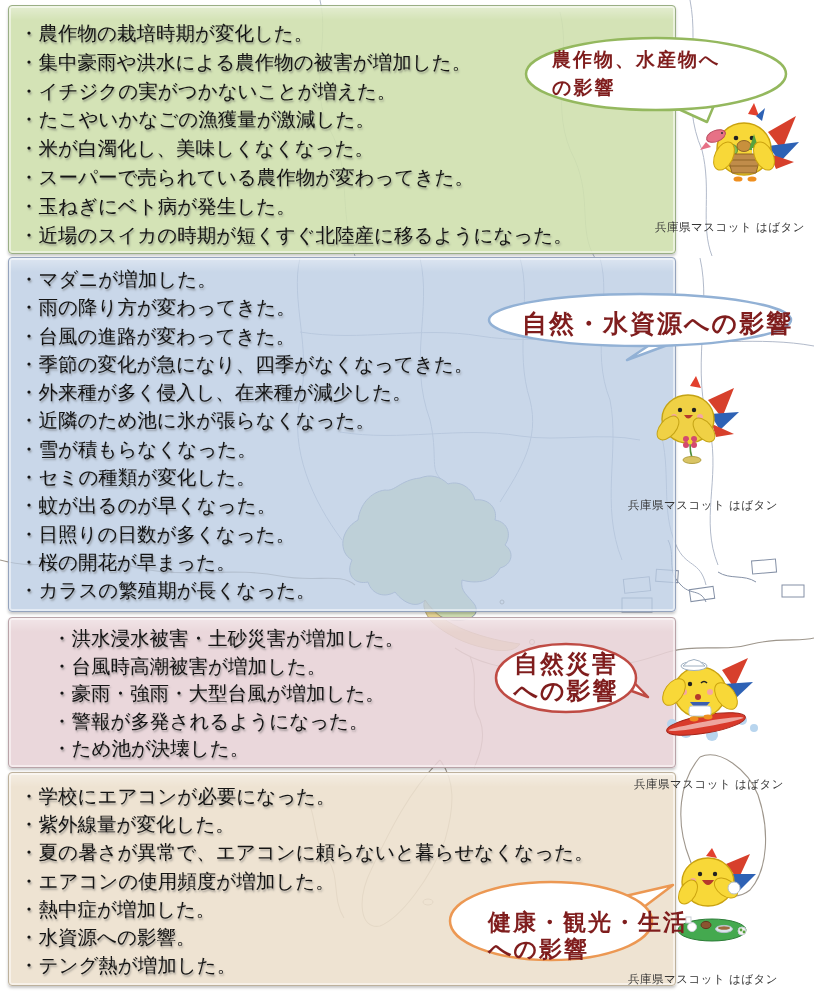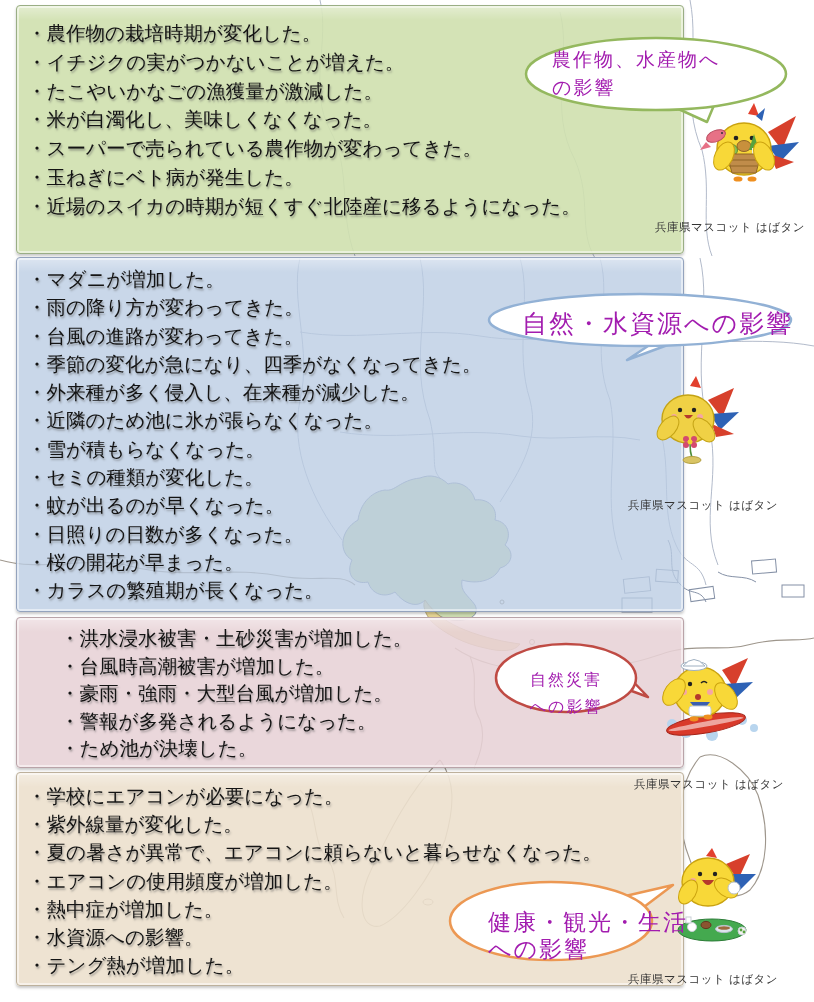--- a/index.html
+++ b/index.html
@@ -3,21 +3,21 @@
 <meta charset="utf-8">
 <style>
   html,body { margin:0; padding:0; background:#ffffff; }
   .canvas {
     position:relative; width:814px; height:1002px; overflow:hidden;
     background:#ffffff; font-family:"Liberation Sans","DejaVu Sans",sans-serif;
   }
   .map-layer { position:absolute; left:0; top:0; z-index:0; }
 
   .box {
-    position:absolute; left:16px; width:668px; border-radius:4px;
+    position:absolute; left:8px; width:668px; border-radius:4px;
     border:1px solid rgba(120,130,140,.55); z-index:1; box-sizing:border-box;
     box-shadow:0 2px 3px rgba(0,0,0,.22), inset 0 0 0 2px rgba(255,255,255,.5);
     background-image:linear-gradient(to bottom, rgba(255,255,255,.38), rgba(255,255,255,0) 14px);
   }
   .box-green { top:5px;   height:249px; background-color:rgba(207,224,174,.90); border-color:#9aae85; }
   .box-blue  { top:257px; height:355px; background-color:rgba(186,204,227,.78); border-color:#94a3bd; }
   .box-pink  { top:617px; height:151px; background-color:rgba(231,210,214,.88); border-color:#b9a3a8;padding-left:33px; }
   .box-beige { top:772px; height:214px; background-color:rgba(236,224,205,.90); border-color:#bdb19c; }
 
   ul.bullets { list-style:none; margin:0; font-size:19.5px; color:#141414;
@@ -26,21 +26,21 @@
   .box-green li { line-height:28.8px; }
   .box-blue ul.bullets { padding:7px 0 0 10px; }
   .box-blue li { line-height:28.3px; }
   .box-pink ul.bullets { padding:7px 0 0 10px; }
   .box-pink li { line-height:27.6px; }
   .box-beige ul.bullets { padding:9px 0 0 10px; }
   .box-beige li { line-height:28.2px; }
 
   .bubble { position:absolute; z-index:3; }
   .bubble svg { position:absolute; left:0; top:0; }
-  .bubble-text { position:absolute; color:#a21caf; letter-spacing:2px; z-index:1; white-space:nowrap; }
+  .bubble-text { position:absolute; color:#7f1d1d; letter-spacing:2px; z-index:1; white-space:nowrap;font-weight:bold; }
 
   .mascot { position:absolute; z-index:2; }
   .caption { position:absolute; z-index:3; font-size:11.5px; color:#333; letter-spacing:.5px; white-space:nowrap;margin-top:28px; }
 </style>
 </head>
 <body>
 
 <div class="canvas">
 
   <svg class="map-layer" width="814" height="1002" viewBox="0 0 814 1002">
@@ -81,20 +81,21 @@
       <path d="M718,572 C730,580 744,574 756,582"></path>
     </g>
     <circle cx="502" cy="602" r="2" fill="none" stroke="#8d8478"></circle>
     <circle cx="532" cy="642" r="2.5" fill="none" stroke="#8d8478"></circle>
     <ellipse cx="428" cy="902" rx="5" ry="3" fill="none" stroke="#8d8478"></ellipse>
   </svg>
 
   <section class="box box-green">
     <ul class="bullets">
       <li>・農作物の栽培時期が変化した。</li>
+      <li>・集中豪雨や洪水による農作物の被害が増加した。</li>
       <li>・イチジクの実がつかないことが増えた。</li>
       <li>・たこやいかなごの漁獲量が激減した。</li>
       <li>・米が白濁化し、美味しくなくなった。</li>
       <li>・スーパーで売られている農作物が変わってきた。</li>
       <li>・玉ねぎにベト病が発生した。</li>
       <li>・近場のスイカの時期が短くすぐ北陸産に移るようになった。</li>
     </ul>
   </section>
 
   <section class="box box-blue">
@@ -155,21 +156,21 @@
     <div class="bubble-text" style="left:36px; top:15px; font-size:25px;">
       <span>自然・水資源への影響</span>
     </div>
   </div>
 
   <div class="bubble" style="left:494px; top:642px; width:162px; height:82px;">
     <svg width="162" height="82" viewBox="0 0 162 82">
       <polygon points="116,41 154,55 126,26" fill="#ffffff" stroke="#bf4b44" stroke-width="2.5" stroke-linejoin="round"></polygon>
       <ellipse cx="72" cy="36" rx="70" ry="34" fill="#ffffff" stroke="#bf4b44" stroke-width="2.5"></ellipse>
     </svg>
-    <div class="bubble-text" style="left:4px; top:24px; width:136px; text-align:center; font-size:16px; line-height:27px;">
+    <div class="bubble-text" style="left:4px; top:8px; width:136px; text-align:center; font-size:24px; line-height:27px;">
       <span>自然災害</span><br>
       <span>への影響</span>
     </div>
   </div>
 
   <div class="bubble" style="left:436px; top:876px; width:245px; height:92px;">
     <svg width="245" height="92" viewBox="0 0 245 92">
       <polygon points="172,24 237,9 196,40" fill="#ffffff" stroke="#ec9853" stroke-width="2.5" stroke-linejoin="round"></polygon>
       <ellipse cx="115" cy="45" rx="101" ry="39" fill="#ffffff" stroke="#ec9853" stroke-width="2.5"></ellipse>
     </svg>

